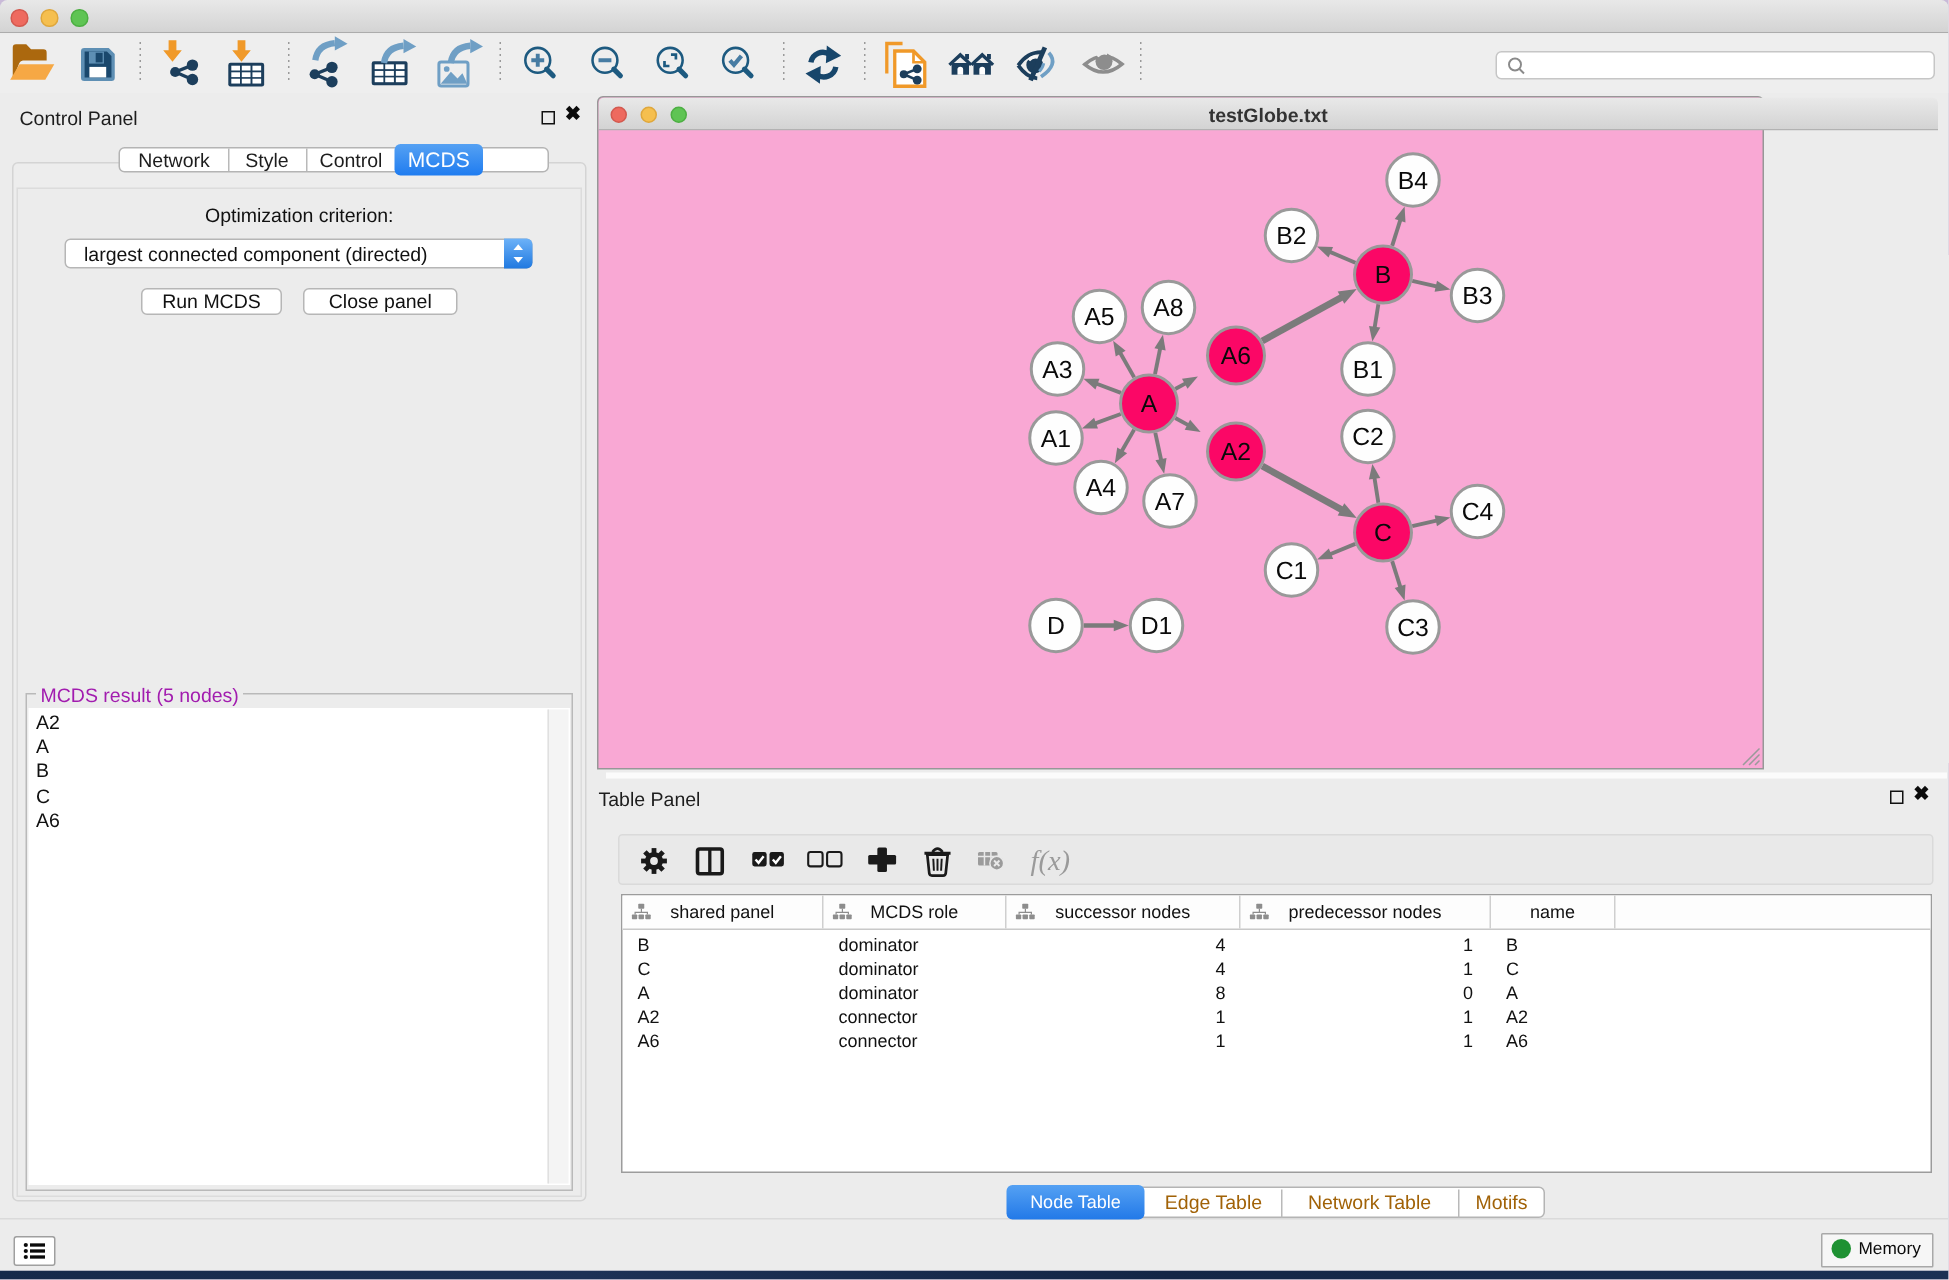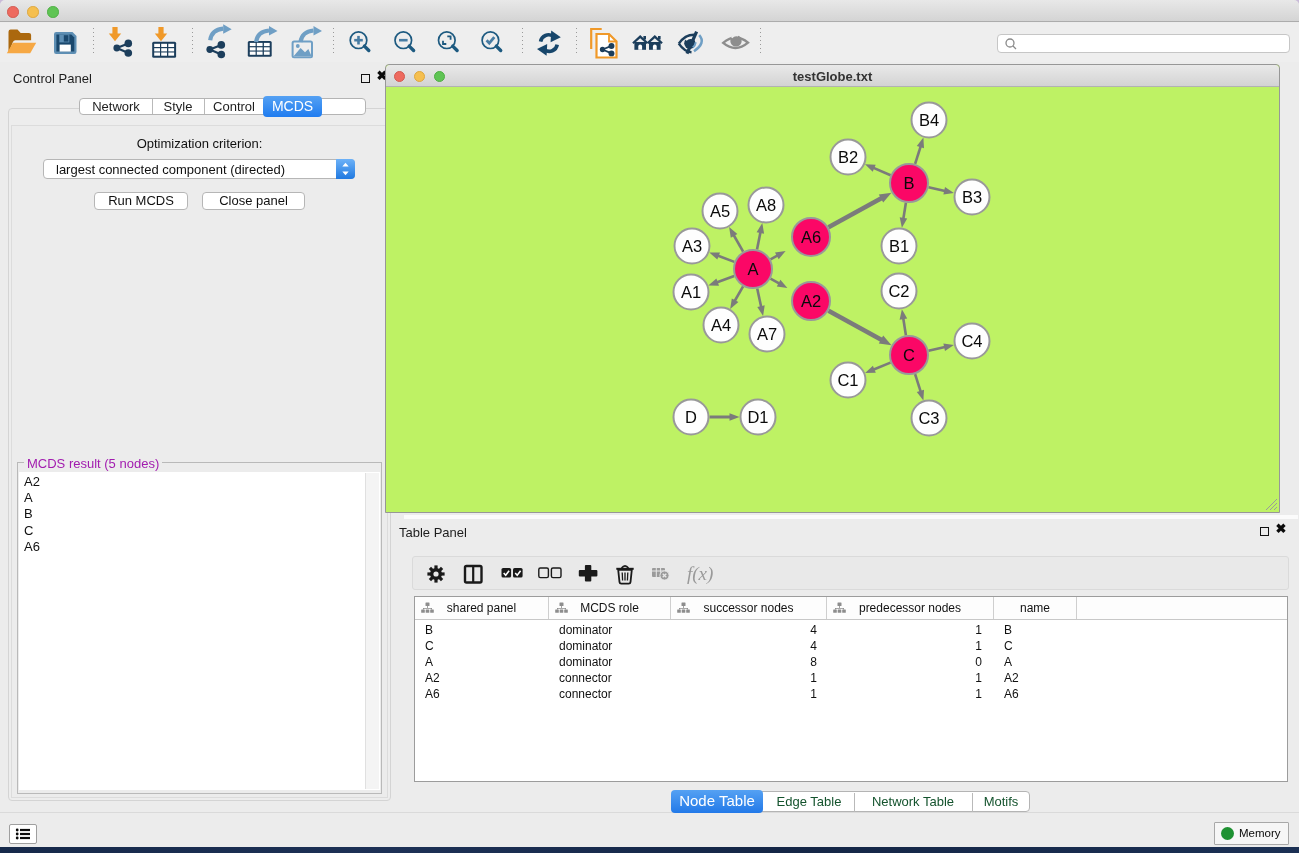--- a/index.html
+++ b/index.html
@@ -32,36 +32,36 @@
 #fieldset-label{position:absolute;left:24px;top:456px;font-size:13px;color:#a21caf;background:#ececec;padding:0 3px}
 #mcdslist{position:absolute;left:19px;top:472px;width:361px;height:318px;background:#fff}
 #mcdslist .sb{position:absolute;right:1px;top:1px;width:14px;height:316px;background:#f4f4f4;border-left:1px solid #e0e0e0}
 #mcdslist .items{position:absolute;left:5px;top:2px;font-size:13px;color:#111;line-height:16.2px}
 
 #statusbar{position:absolute;left:0;top:812px;width:1299px;height:35px;background:#ececec;border-top:1px solid #dadada}
 #listbtn{position:absolute;left:9px;top:824px;width:28px;height:20px;background:#fff;border:1px solid #9f9f9f;border-radius:2px}
 #membtn{position:absolute;left:1214px;top:822px;width:75px;height:23px;background:#f6f6f6;border:1px solid #a8a8a8;border-radius:1px;font-size:11.5px;color:#0a0a0a;line-height:21px}
 #membtn .dot{display:inline-block;width:13px;height:13px;border-radius:50%;background:#1e9132;margin:0 5px -3px 6px}
 
-#frame{position:absolute;left:385px;top:64px;width:895px;height:449px;background:#bef264;border:1px solid #979797;border-radius:4px 4px 0 0}
+#frame{position:absolute;left:398px;top:64px;width:778px;height:449px;background:#f9a8d4;border:1px solid #979797;border-radius:4px 4px 0 0}
 #ftitle{position:absolute;left:0;top:0;width:893px;height:22px;background:linear-gradient(#e9e9e9,#d3d3d3);border-bottom:1px solid #b2b2b2;border-radius:4px 4px 0 0}
 #ftitle .t{position:absolute;left:0;right:0;top:4px;text-align:center;font-size:13px;font-weight:700;color:#333}
 
 #tp-title{position:absolute;left:399px;top:525px;font-size:13px;color:#1d1d1d}
 #tp-toolbar{position:absolute;left:412px;top:556px;width:877px;height:34px;background:#e9e9e9;border:1px solid #dadada;border-radius:3px}
 #ntable{position:absolute;left:414px;top:596px;width:874px;height:186px;background:#fff;border:1px solid #9c9c9c}
 #nt-header{position:absolute;left:0;top:0;width:872px;height:23px;background:#fdfdfd;border-bottom:1px solid #c8c8c8;font-size:12px;color:#111}
 .hcell{position:absolute;top:0;height:22px;border-right:1px solid #cfcfcf;text-align:center;line-height:22px}
 .htree{position:absolute;top:5px}
 .trow{position:absolute;font-size:12px;color:#111;height:16px;line-height:16px}
 
-#btabs{position:absolute;left:672px;top:791px;width:358px;height:21px;background:#fff;border:1px solid #b4b4b4;border-radius:4px;font-size:13px;color:#14532d}
+#btabs{position:absolute;left:672px;top:791px;width:358px;height:21px;background:#fff;border:1px solid #b4b4b4;border-radius:4px;font-size:13px;color:#a16207}
 #btabs .cptab{height:21px;line-height:20px}
 #btabs .tabsep{height:19px;top:1px}
-#btab-sel{position:absolute;left:671px;top:790px;width:92px;height:23px;border-radius:4px;background:linear-gradient(#55a1f3,#2279e8);color:#fff;text-align:center;line-height:22px;font-size:15px}
+#btab-sel{position:absolute;left:671px;top:790px;width:92px;height:23px;border-radius:4px;background:linear-gradient(#55a1f3,#2279e8);color:#fff;text-align:center;line-height:22px;font-size:12px}
 </style></head>
 <body>
 <div id="win"></div>
 <div id="deskbottom"></div>
 <div id="titlebar">
   <div class="tl" style="left:7px;top:6px;width:11.5px;height:11.5px;background:#ee6a5f;border:0.5px solid #d3594f"></div>
   <div class="tl" style="left:27px;top:6px;width:11.5px;height:11.5px;background:#f5bf4f;border:0.5px solid #dfa73c"></div>
   <div class="tl" style="left:47px;top:6px;width:11.5px;height:11.5px;background:#5fc454;border:0.5px solid #4daf43"></div>
 </div>
 <div id="toolbar">

